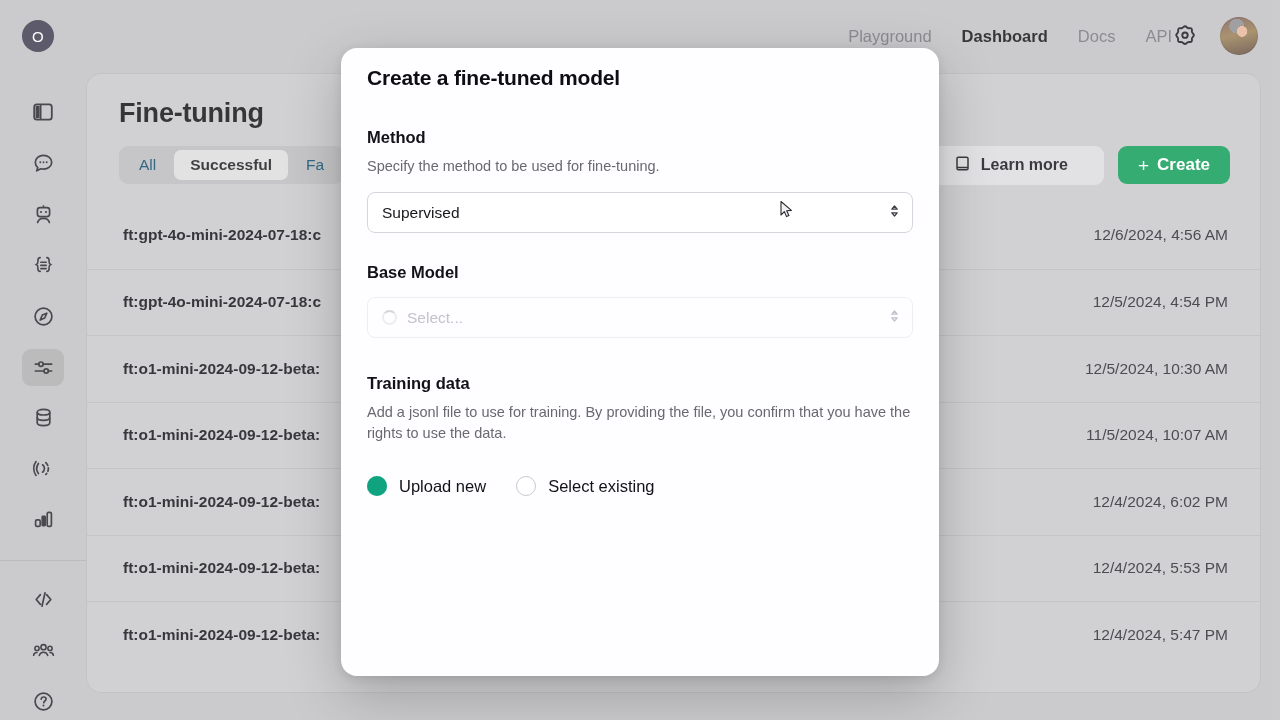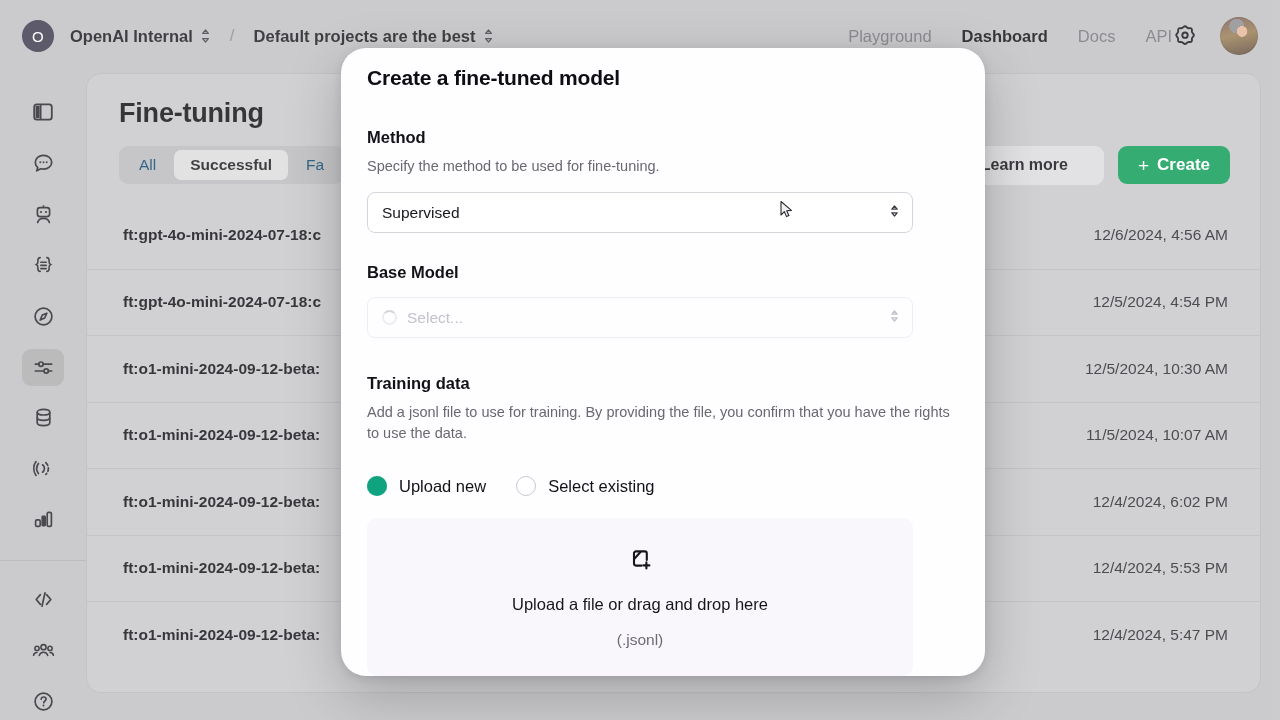--- a/index.html
+++ b/index.html
@@ -112,22 +112,22 @@
   .tname {
     font-size: 15.5px; font-weight: 700; color: #111116;
     white-space: nowrap; overflow: hidden;
   }
   .tspacer { flex: 1 1 auto; }
   .tdate { font-size: 15.5px; color: #2a2a30; white-space: nowrap; }
 
   
   .modal-scrim { position: absolute; inset: 0; background: rgba(255,255,255,.16); }
   .modal {
-    position: absolute; left: 341px; top: 48px; width: 644px; height: 628px;
-    background: #fefdff; border-radius: 25px;
+    position: absolute; left: 341px; top: 48px; width: 598px; height: 628px;
+    background: #fefdff; border-radius: 16px;
     box-shadow: 0 18px 56px rgba(0,0,0,.22), 0 2px 10px rgba(0,0,0,.10);
     overflow: hidden;
     padding: 0 26px;
   }
   .modal-title {
     font-size: 21px; font-weight: 700; color: #0d0d12;
     margin-top: 18px; letter-spacing: -.2px;
   }
   .section-label {
     font-size: 16.5px; font-weight: 700; color: #121217;
@@ -184,35 +184,20 @@
 </head>
 <body>
 
 <div id="root">
 
   <div class="app">
 
     <div class="topbar">
       <div class="org-badge">O</div>
 
-      <div class="crumb">
-        <span>OpenAI Internal</span>
-        <span class="updown">
-          <svg viewBox="0 0 11 16">
-              <path d="M5.5 2 2.6 5.4h5.8zM5.5 14 2.6 10.6h5.8z" fill="none" stroke="#40404a" stroke-width="1.2" stroke-linejoin="round"></path>
-            </svg>
-        </span>
-        <span class="crumb-sep">/</span>
-        <span>Default projects are the best</span>
-        <span class="updown">
-          <svg viewBox="0 0 11 16">
-              <path d="M5.5 2 2.6 5.4h5.8zM5.5 14 2.6 10.6h5.8z" fill="none" stroke="#40404a" stroke-width="1.2" stroke-linejoin="round"></path>
-            </svg>
-        </span>
-      </div>
 
       <div class="topbar-spacer"></div>
 
       <div class="navlinks">
         <span class="navlink">Playground</span>
         <span class="navlink active">Dashboard</span>
         <span class="navlink">Docs</span>
         <span class="navlink">API</span>
       </div>
 
@@ -423,32 +408,20 @@
         <label class="radio-opt">
           <span class="dot on"></span>
           <span>Upload new</span>
         </label>
         <label class="radio-opt">
           <span class="dot"></span>
           <span>Select existing</span>
         </label>
       </div>
 
-      <div class="dropzone">
-        <span class="dz-icon">
-          <svg width="30" height="30" viewBox="0 0 30 30">
-            <path d="M9 8.4c0-1.1.9-2 2-2h8.8c1.1 0 2 .9 2 2V15" fill="none" stroke="#16161b" stroke-width="2.1" stroke-linecap="round"></path>
-            <path d="M9 8.4v10.2c0 1.1.9 2 2 2h5.6" fill="none" stroke="#16161b" stroke-width="2.1" stroke-linecap="round"></path>
-            <path d="M9.6 13.6 15.4 7" fill="none" stroke="#16161b" stroke-width="2.1" stroke-linecap="round"></path>
-            <path d="M21.4 17.4v6M18.4 20.4h6" stroke="#16161b" stroke-width="2.1" stroke-linecap="round"></path>
-          </svg>
-        </span>
-        <span class="dz-main">Upload a file or drag and drop here</span>
-        <span class="dz-sub">(.jsonl)</span>
-      </div>
     </div>
   </div>
 
   <span class="cursor">
     <svg width="16" height="20" viewBox="0 0 16 20">
         <path d="M2 1.5 2 15l3.4-3.4 2.1 5 2.4-1-2.2-4.9 4.7-.3z" fill="#f2f2f4" stroke="#2a2a30" stroke-width="1.1" stroke-linejoin="round"></path>
       </svg>
   </span>
 
 </div>

